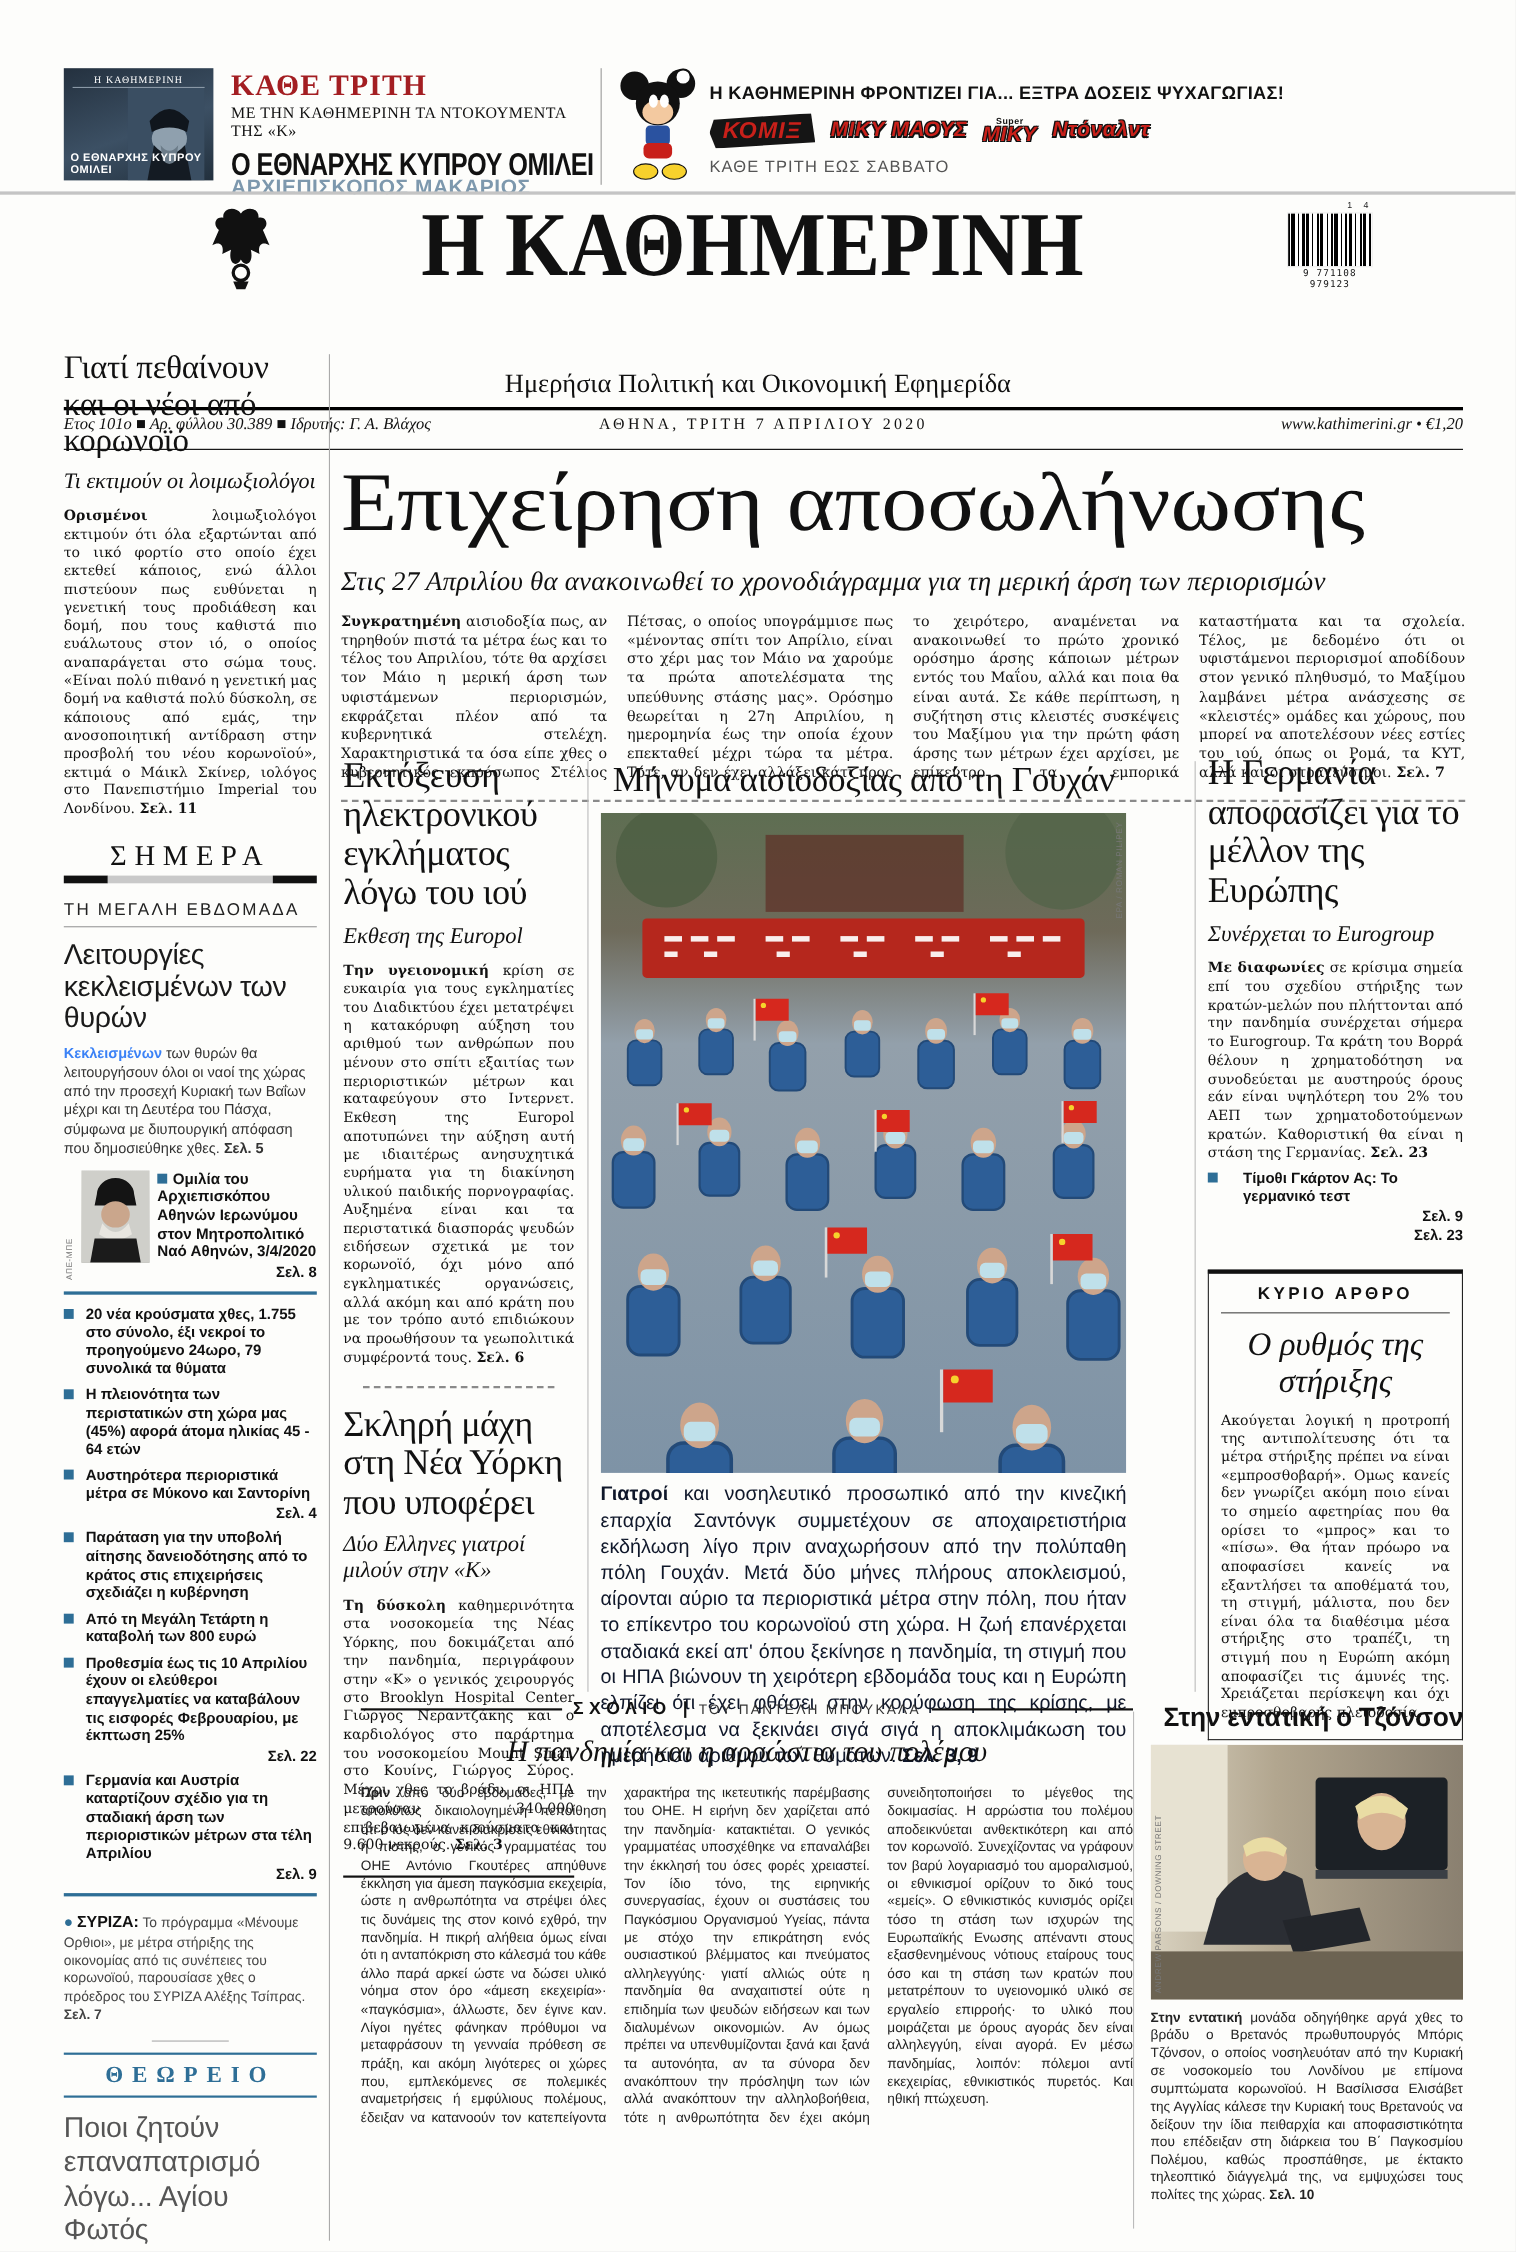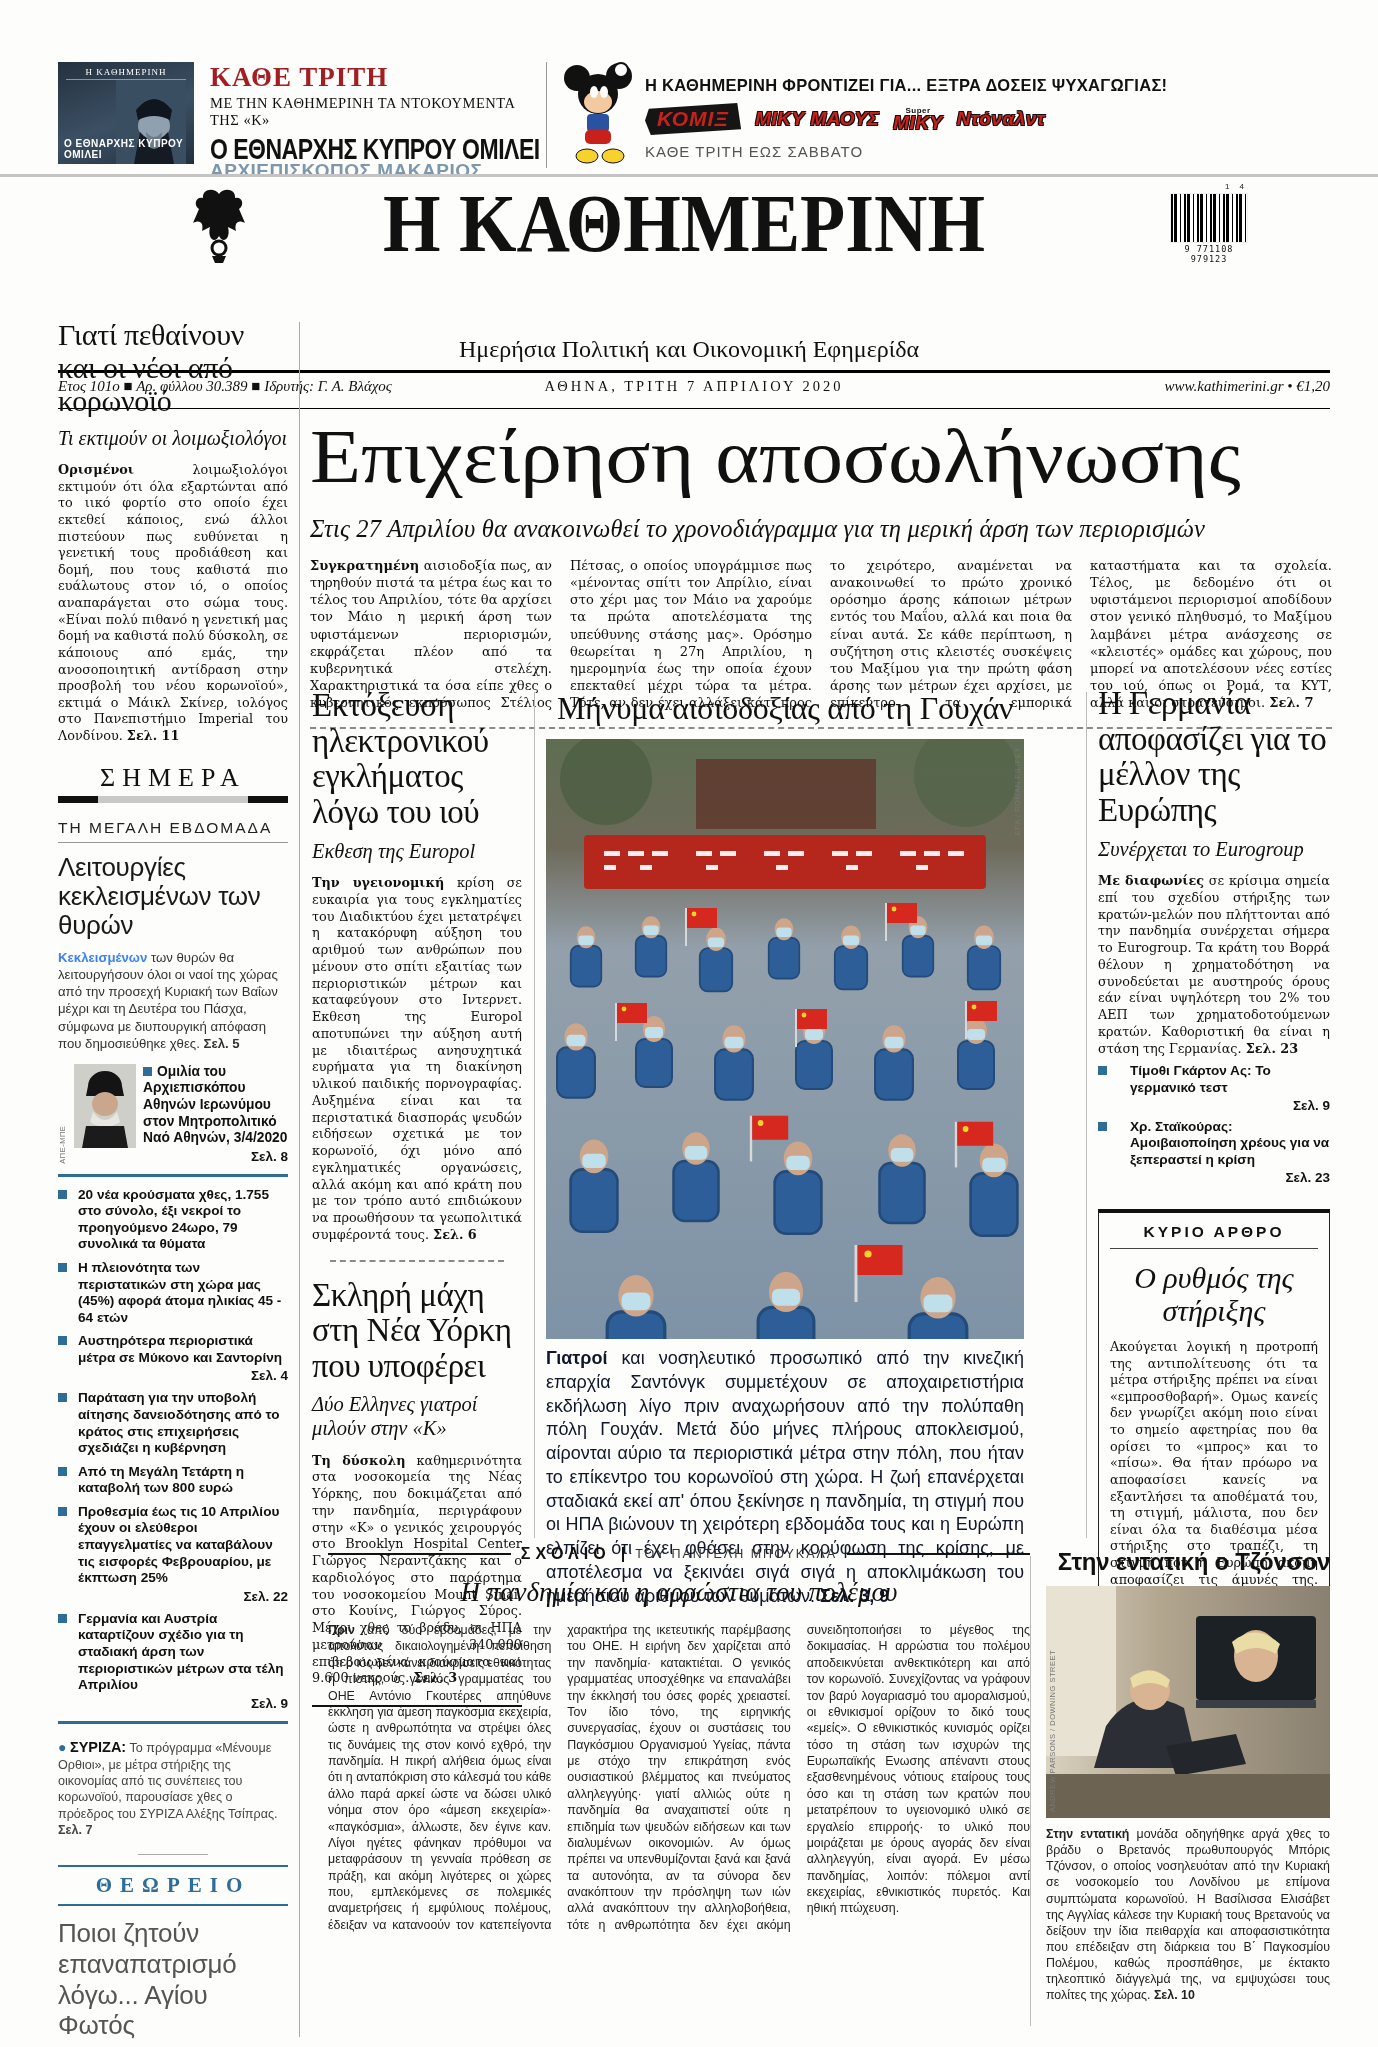--- a/index.html
+++ b/index.html
@@ -441,26 +441,20 @@
       <span>σε κρίσιμα σημεία επί του σχεδίου στήριξης των κρατών-μελών που πλήττονται από την πανδημία συνέρχεται σήμερα το Eurogroup. Τα κράτη του Βορρά θέλουν η χρηματοδότηση να συνοδεύεται με αυστηρούς όρους εάν είναι υψηλότερη του 2% του ΑΕΠ των χρηματοδοτούμενων κρατών. Καθοριστική θα είναι η στάση της Γερμανίας.</span>
       <b class="pg">Σελ. 23</b>
     </div>
     <ul class="rel-list">
       <li>
           <span class="bluesq"></span>
           <span>Τίμοθι Γκάρτον Ας: Το γερμανικό τεστ</span>
         </li>
     </ul>
     <div class="pageref-line">Σελ. 9</div>
-    <ul class="rel-list" style="margin-top:0">
-      <li>
-          <span class="bluesq"></span>
-          <span>Χρ. Σταϊκούρας: Αμοιβαιοποίηση χρέους για να ξεπεραστεί η κρίση</span>
-        </li>
-    </ul>
     <div class="pageref-line">Σελ. 23</div>
 
     <div class="kyrio">
       <div class="kyrio-head">ΚΥΡΙΟ ΑΡΘΡΟ</div>
       <div class="kyrio-title">Ο ρυθμός της στήριξης</div>
       <div class="kyrio-body">Ακούγεται λογική η προτροπή της αντιπολίτευσης ότι τα μέτρα στήριξης πρέπει να είναι «εμπροσθοβαρή». Ομως κανείς δεν γνωρίζει ακόμη ποιο είναι το σημείο αφετηρίας που θα ορίσει το «μπρος» και το «πίσω». Θα ήταν πρόωρο να αποφασίσει κανείς να εξαντλήσει τα αποθέματά του, τη στιγμή, μάλιστα, που δεν είναι όλα τα διαθέσιμα μέσα στήριξης στο τραπέζι, τη στιγμή που η Ευρώπη ακόμη αποφασίζει τις άμυνές της. Χρειάζεται περίσκεψη και όχι εμπροσθοβαρής πλειοδοσία.</div>
     </div>
   </div>
 
   <div class="scholio">

